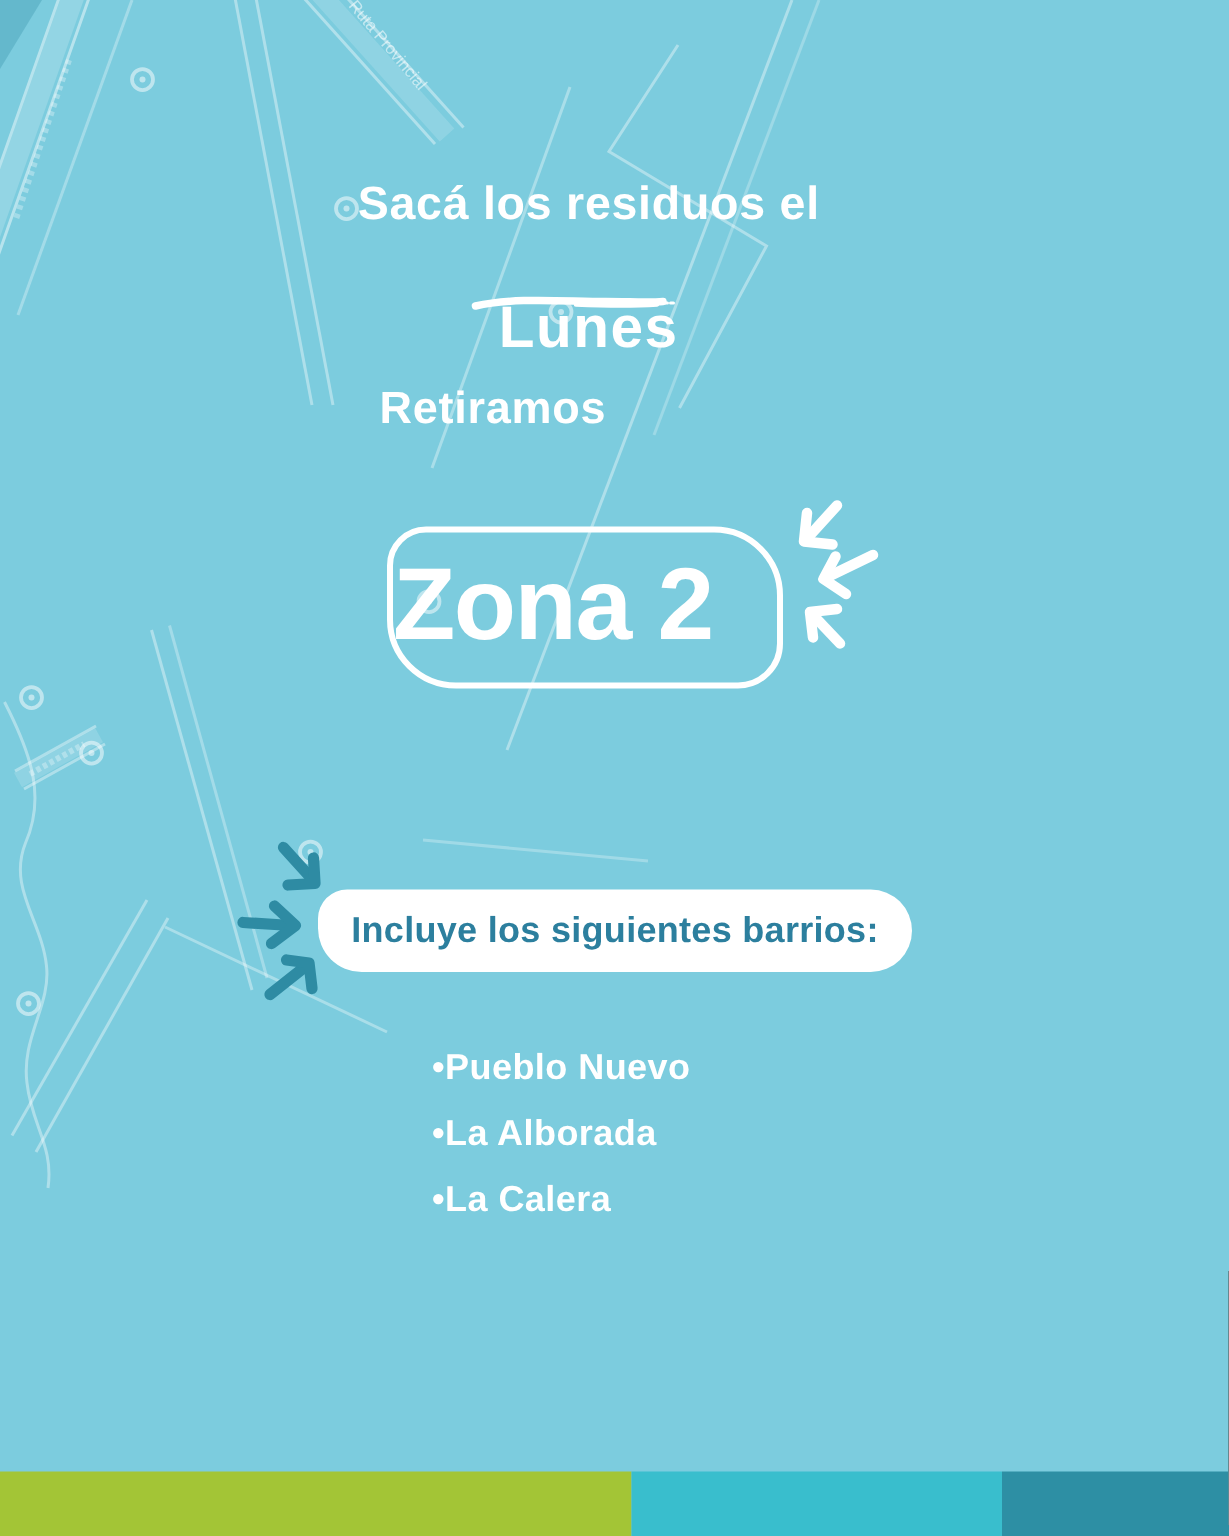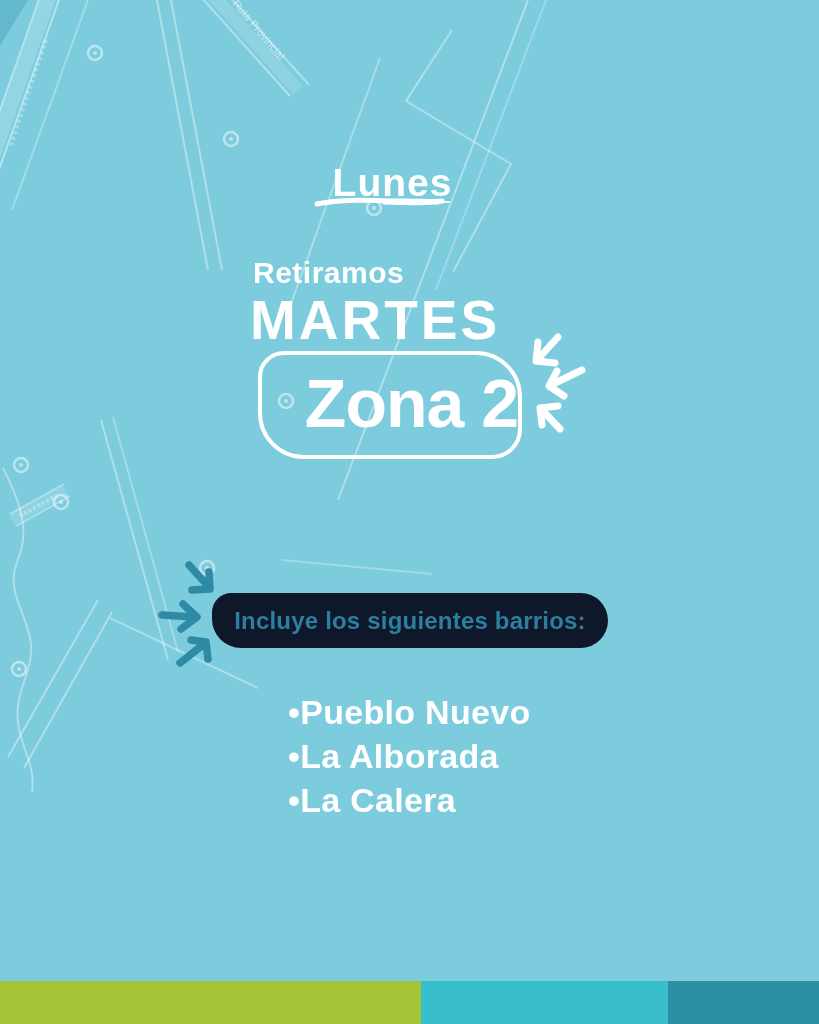--- a/index.html
+++ b/index.html
@@ -78,21 +78,21 @@
   .zone-box {
     position: absolute;
     left: 258px;
     top: 351px;
     width: 256px;
     height: 100px;
     border: 4px solid #ffffff;
     border-radius: 26px 46px 30px 46px;
     display: flex;
     align-items: center;
-    justify-content: flex-end;
+    justify-content: flex-start;
   }
   .zone-label {
     color: #ffffff;
     font-size: 68px;
     font-weight: bold;
     letter-spacing: -1px;
     padding-bottom: 4px;
   }
 
   .arrows-svg {
@@ -102,39 +102,39 @@
     height: 1024px;
     pointer-events: none;
   }
 
   .barrios-pill {
     position: absolute;
     left: 212px;
     top: 593px;
     width: 396px;
     height: 55px;
-    background: #0f172a;
+    background: #ffffff;
     border-radius: 24px 34px 34px 36px;
     display: flex;
     align-items: center;
     justify-content: center;
   }
   .barrios-pill-label {
     color: #2C7F9E;
     font-size: 24px;
     font-weight: bold;
     letter-spacing: 0.2px;
   }
 
   .barrios-list {
     position: absolute;
     left: 288px;
     top: 690px;
     color: #ffffff;
-    font-size: 34px;
+    font-size: 24px;
     font-weight: bold;
     line-height: 44px;
     letter-spacing: 0.3px;
   }
   .barrio-item { white-space: nowrap; }
 
   .footer {
     position: absolute;
     left: 0;
     bottom: 0;
@@ -224,31 +224,31 @@
           <circle cx="207" cy="568" r="2" fill="#ffffff" stroke="none"></circle>
         </g>
       <g>
           <circle cx="19" cy="669" r="7" stroke-width="2.5"></circle>
           <circle cx="19" cy="669" r="2" fill="#ffffff" stroke="none"></circle>
         </g>
     </g>
   </svg>
 
   <div class="headline-col">
+    <div class="headline-line1">Sacá los residuos el</div>
     <div class="headline-day">Lunes</div>
   </div>
 
   <svg class="underline-svg" viewBox="0 0 140 16" xmlns="http://www.w3.org/2000/svg" fill="none">
     <path d="M3,10 C 30,4 62,7 90,7 C 106,7 118,8 128,7" stroke="#ffffff" stroke-width="5" stroke-linecap="round"></path>
     <path d="M70,9 C 92,10 110,10 124,9" stroke="#ffffff" stroke-width="3" stroke-linecap="round"></path>
     <path d="M129,8 L136,8" stroke="#ffffff" stroke-width="2" stroke-linecap="round" stroke-dasharray="2 2"></path>
   </svg>
 
   <div class="pickup-label">Retiramos</div>
-  <div class="pickup-day">MARTES</div>
 
   <div class="zone-box">
     <div class="zone-label">Zona 2</div>
   </div>
 
   <svg class="arrows-svg" viewBox="0 0 819 1024" xmlns="http://www.w3.org/2000/svg" fill="none">
 
     <g stroke="#ffffff" stroke-width="7" stroke-linecap="round" stroke-linejoin="round">
       <g>
         <path d="M558,337 L538,359"></path>

